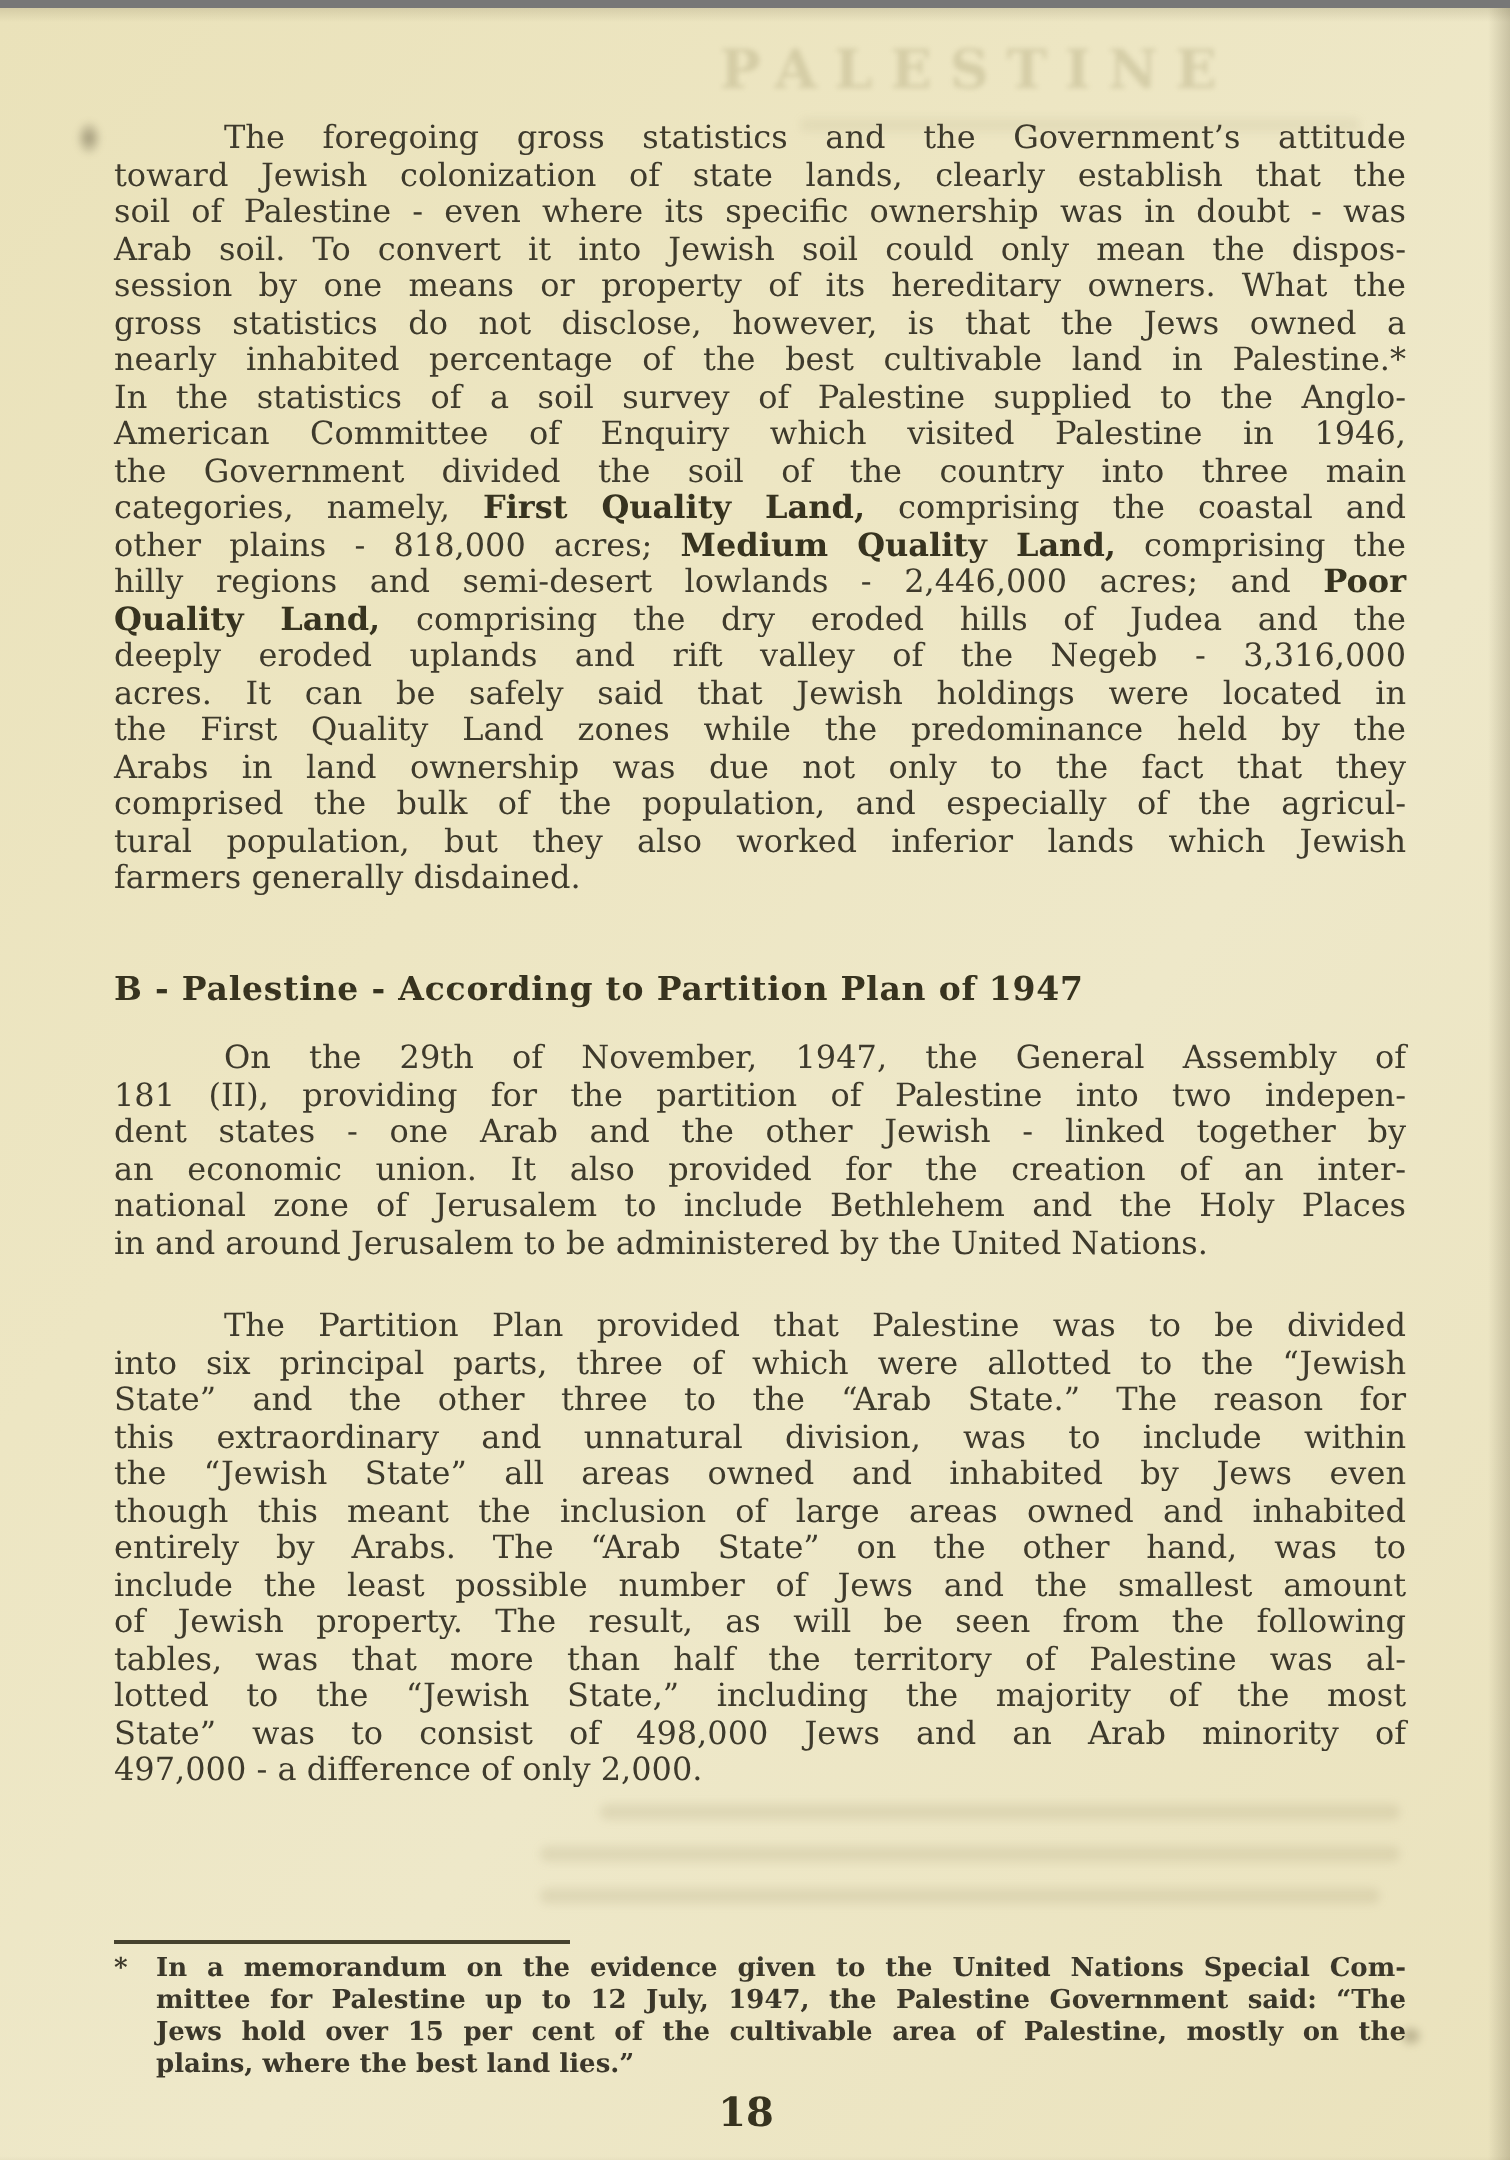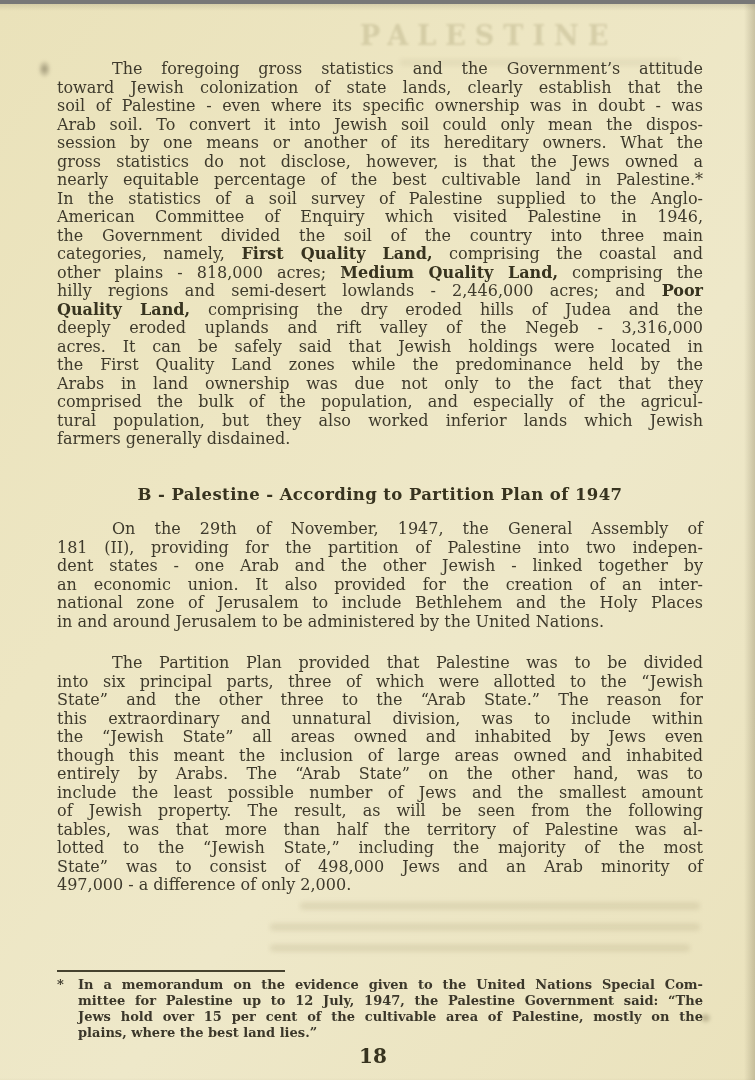--- a/index.html
+++ b/index.html
@@ -38,21 +38,21 @@
   .gb4{left:400px;top:55px;width:280px;height:7px;background:rgba(150,138,96,0.10);}
   
   .textblock{position:absolute;left:57px;width:646px;font-size:16px;line-height:18.5px;}
   .line{text-align:justify;text-align-last:justify;}
   .line.first{padding-left:55px;}
   .line.last{text-align-last:left;}
   .line b{font-weight:bold;color:#37331f;}
   #para1{top:56px;}
   .heading{
     position:absolute;left:57px;top:481px;width:646px;
-    text-align:center;font-weight:bold;font-size:16.5px;color:#37331f;
+    text-align:left;font-weight:bold;font-size:16.5px;color:#37331f;
     letter-spacing:0.4px;
   }
   #para2{top:516px;}
   #para3{top:650px;}
   .foot-rule{position:absolute;left:57px;top:966px;width:228px;height:0;
     border-top:2px solid #46422e;}
   .footnote{
     position:absolute;left:57px;top:973px;width:646px;
     font-weight:bold;font-size:13px;line-height:16px;color:#3b372a;
     padding-left:0;
@@ -79,23 +79,23 @@
   <div class="ghost-bar gb4"></div>
   <div class="ghost-bar gb1"></div>
   <div class="ghost-bar gb2"></div>
   <div class="ghost-bar gb3"></div>
 
   <div id="para1" class="textblock">
       <div class="line first">The foregoing gross statistics and the Government’s attitude</div>
       <div class="line">toward Jewish colonization of state lands, clearly establish that the</div>
       <div class="line">soil of Palestine - even where its specific ownership was in doubt - was</div>
       <div class="line">Arab soil. To convert it into Jewish soil could only mean the dispos-</div>
-      <div class="line">session by one means or another of its hereditary owners. What the</div>
+      <div class="line">session by one means or property of its hereditary owners. What the</div>
       <div class="line">gross statistics do not disclose, however, is that the Jews owned a</div>
-      <div class="line">nearly equitable percentage of the best cultivable land in Palestine.*</div>
+      <div class="line">nearly inhabited percentage of the best cultivable land in Palestine.*</div>
       <div class="line">In the statistics of a soil survey of Palestine supplied to the Anglo-</div>
       <div class="line">American Committee of Enquiry which visited Palestine in 1946,</div>
       <div class="line">the Government divided the soil of the country into three main</div>
       <div class="line">categories, namely, <b>First Quality Land,</b> comprising the coastal and</div>
       <div class="line">other plains - 818,000 acres; <b>Medium Quality Land,</b> comprising the</div>
       <div class="line">hilly regions and semi-desert lowlands - 2,446,000 acres; and <b>Poor</b></div>
       <div class="line"><b>Quality Land,</b> comprising the dry eroded hills of Judea and the</div>
       <div class="line">deeply eroded uplands and rift valley of the Negeb - 3,316,000</div>
       <div class="line">acres. It can be safely said that Jewish holdings were located in</div>
       <div class="line">the First Quality Land zones while the predominance held by the</div>

